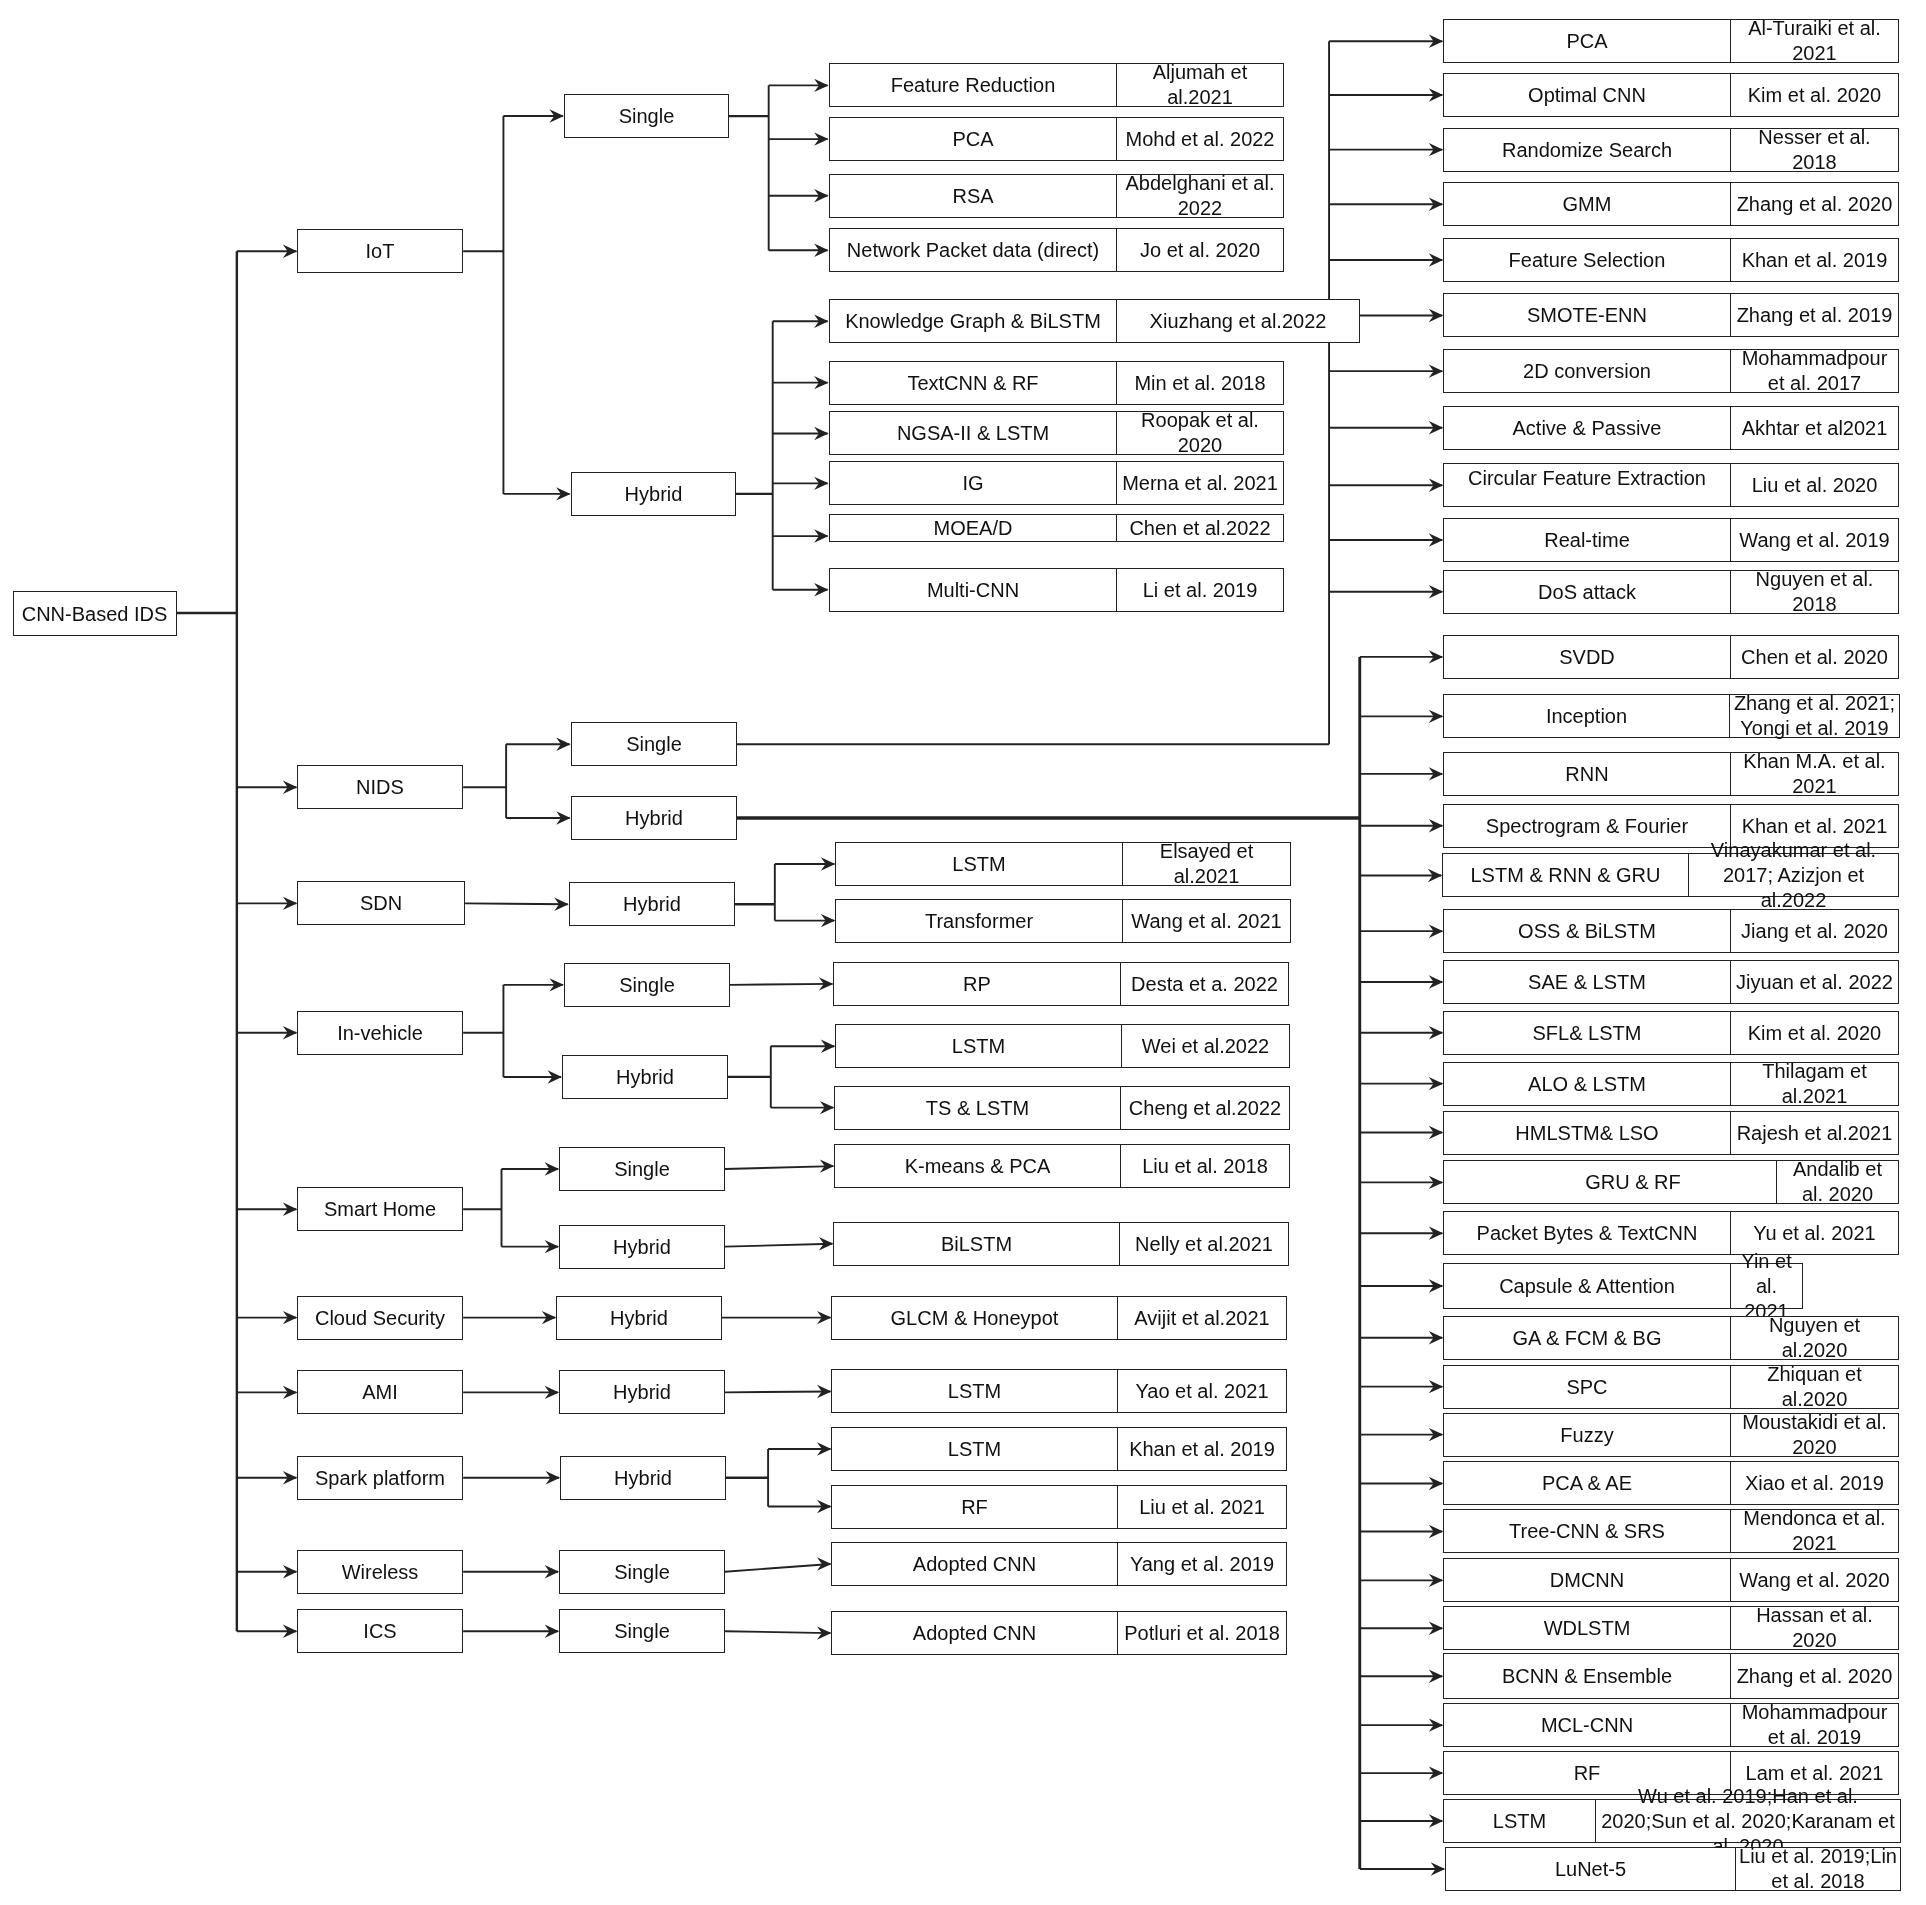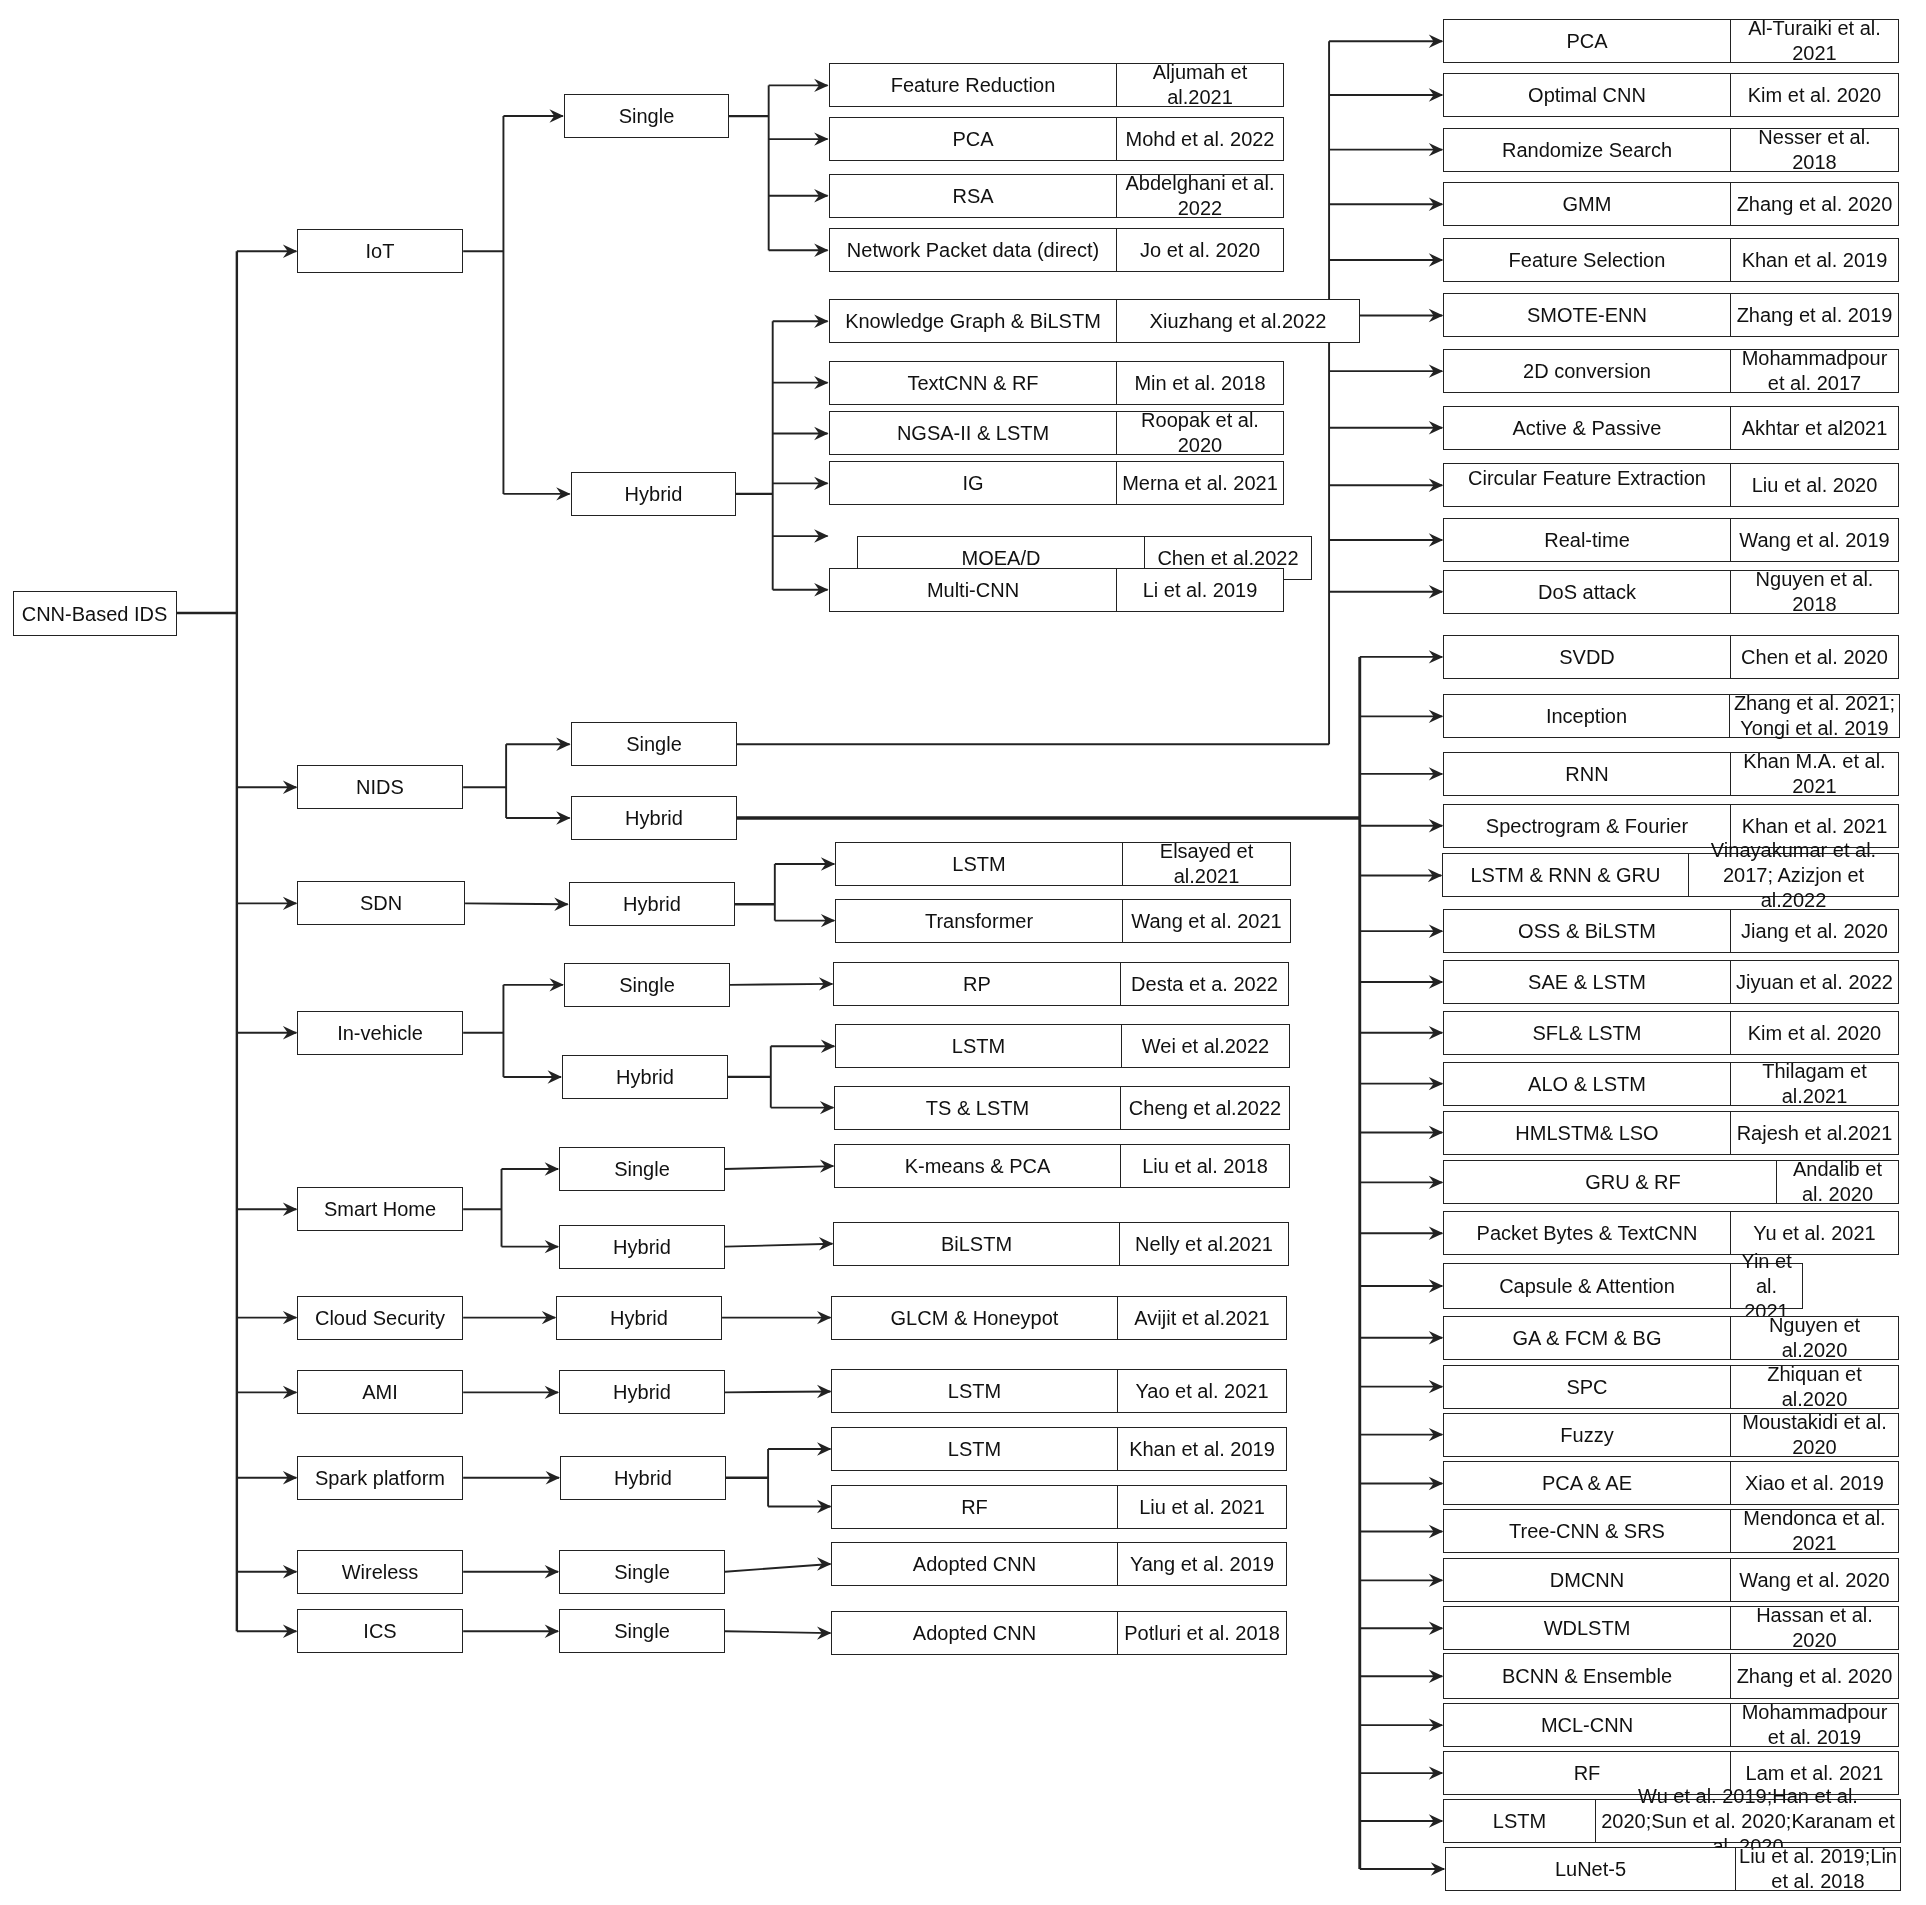--- a/index.html
+++ b/index.html
@@ -317,21 +317,21 @@
         <div class="r">Min et al. 2018</div>
       </div>
       <div class="leaf" style="left: 829px; top: 411px; width: 455px; height: 44px;">
         <div class="m" style="width: 287px;">NGSA-II &amp; LSTM</div>
         <div class="r">Roopak et al. 2020</div>
       </div>
       <div class="leaf" style="left: 829px; top: 461px; width: 455px; height: 44px;">
         <div class="m" style="width: 287px;">IG</div>
         <div class="r">Merna et al. 2021</div>
       </div>
-      <div class="leaf" style="left: 829px; top: 536px; width: 455px; height: 44px; margin-left: 28px;">
+      <div class="leaf" style="left: 829px; top: 514px; width: 455px; height: 28px;">
         <div class="m" style="width: 287px;">MOEA/D</div>
         <div class="r">Chen et al.2022</div>
       </div>
       <div class="leaf" style="left: 829px; top: 568px; width: 455px; height: 44px;">
         <div class="m" style="width: 287px;">Multi-CNN</div>
         <div class="r">Li et al. 2019</div>
       </div>
       <div class="leaf" style="left: 835px; top: 842px; width: 456px; height: 44px;">
         <div class="m" style="width: 287px;">LSTM</div>
         <div class="r">Elsayed et al.2021</div>

